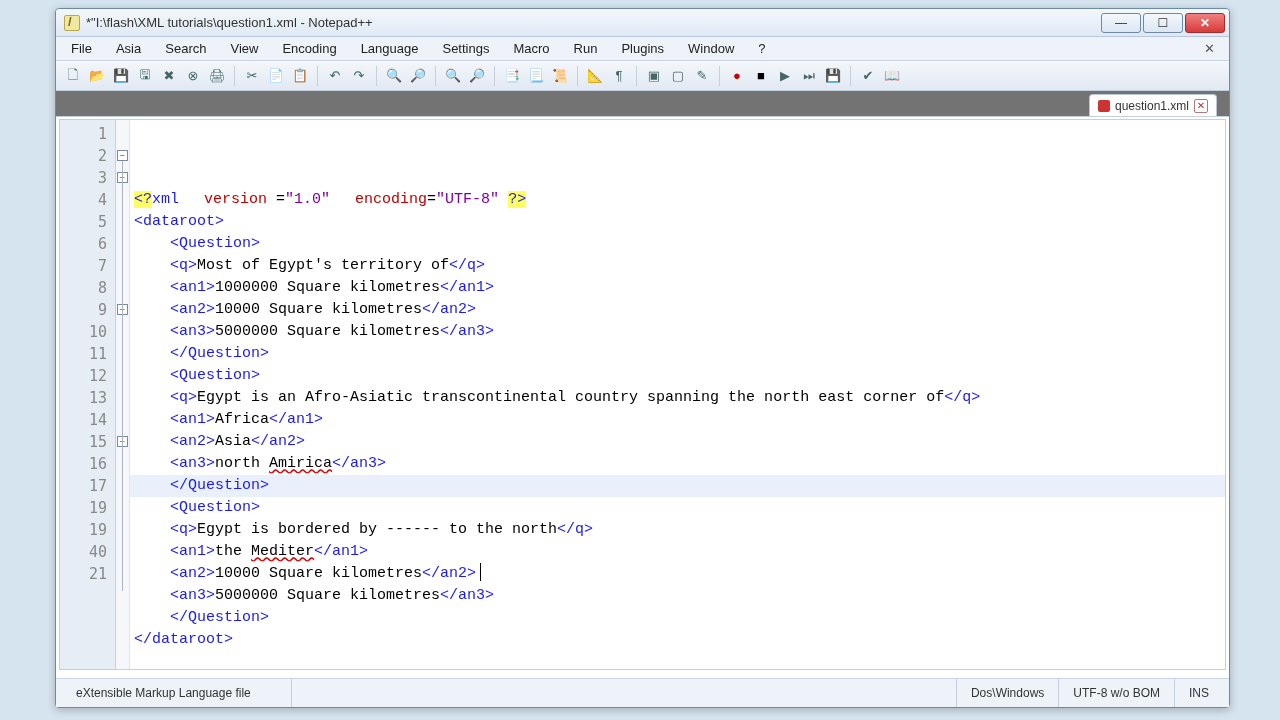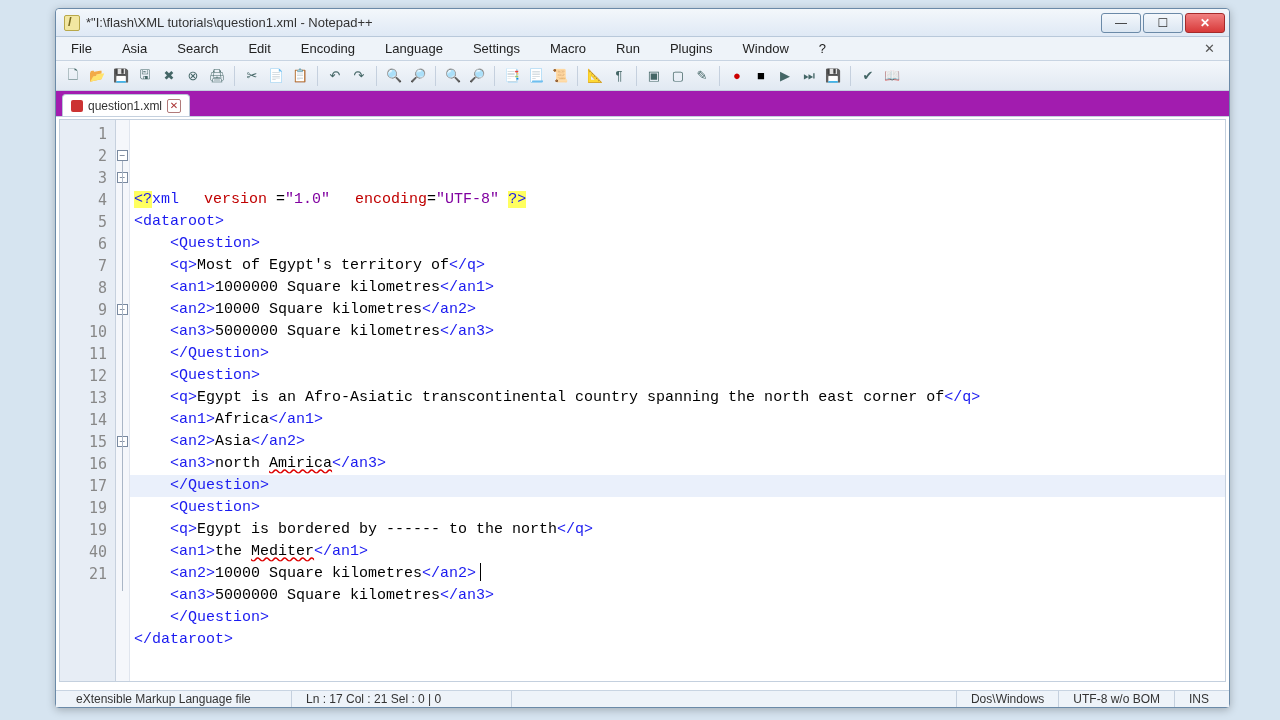--- a/index.html
+++ b/index.html
@@ -32,49 +32,49 @@
     border-radius: 4px 4px 0 0;
   }
   .titlebar .icon { width:16px; height:16px; background:#f2e7a1; border:1px solid #b8a84a; border-radius:2px; margin-right:6px; position:relative;}
   .titlebar .icon::after{content:"/";position:absolute;left:3px;top:-2px;color:#7a6b20;font-weight:bold;}
   .titlebar .title { flex:1; font-size:13px; color:#333; }
   .winbtns { display:flex; gap:2px; }
   .winbtn { width:40px; height:20px; border:1px solid #6b8aa8; border-radius:3px; display:flex; align-items:center; justify-content:center; font-size:12px; color:#333; background:linear-gradient(#f4f8fc,#dbe6f2); cursor:default;}
   .winbtn.close { background:linear-gradient(#f08080,#d83a3a); color:#fff; border-color:#a52a2a; font-weight:bold;}
   .menubar {
     height:24px; background:#eef3f9; border-bottom:1px solid #c8d4e2;
-    display:flex; align-items:center; padding:0 6px; gap:12px;
+    display:flex; align-items:center; padding:0 6px; gap:6px;
   }
   .menuitem { padding:2px 9px; font-size:13px; color:#222; cursor:default;}
   .menux { margin-left:auto; padding:2px 8px; color:#555; cursor:default;}
   .toolbar {
     height:30px; background:linear-gradient(#f4f7fb,#e1e9f2); border-bottom:1px solid #c2cfdd;
     display:flex; align-items:center; padding:0 6px; gap:2px;
   }
   .tbtn { width:22px; height:22px; border:1px solid transparent; border-radius:3px; display:flex; align-items:center; justify-content:center; font-size:13px; cursor:default; color:#466; }
   .tsep { width:1px; height:20px; background:#c5d0de; margin:0 4px;}
-  .tabbar { height:26px; background:#a21caf; border-bottom:1px solid #c4d0de; display:flex; align-items:flex-end; padding:0 6px;}
+  .tabbar { height:26px; background:#737373; border-bottom:1px solid #c4d0de; display:flex; align-items:flex-end; padding:0 12px;justify-content:flex-end;}
   .tab { height:22px; padding:0 8px; display:flex; align-items:center; gap:5px; background:#fff; border:1px solid #b8c6d6; border-bottom:none; border-radius:4px 4px 0 0; font-size:12px; color:#333; cursor:default;}
   .tab .dot{ width:12px;height:12px;border-radius:2px;background:#cc3333; }
   .tab .closex{ width:14px;height:14px;border:1px solid #b07a7a;border-radius:2px;display:flex;align-items:center;justify-content:center;font-size:10px;color:#a33; cursor:default;}
   .editor { flex:1; display:flex; background:#fff; border:1px solid #c4d0de; margin:2px 3px; overflow:hidden;}
   .gutter { width:56px; background:#e7edf5; border-right:1px solid #c7d1de; text-align:right; padding:3px 8px 3px 0; font-family:Consolas,monospace; font-size:15px; color:#888; line-height:22px;}
   .foldcol { width:14px; background:#f5f7fb; border-right:1px solid #e0e5ee; position:relative;}
   .foldbox { position:absolute; left:1px; width:11px; height:11px; border:1px solid #7a8aa0; background:#fff; font-size:10px; line-height:9px; text-align:center; color:#5a6a80; cursor:default;}
   .foldline { position:absolute; left:6px; width:1px; background:#aab6c6; }
   .code { flex:1; padding:3px 4px; font-family:Consolas,"Courier New",monospace; font-size:15px; line-height:22px; white-space:pre; color:#000; position:relative;}
   .hl-line { position:absolute; left:0; right:0; height:22px; background:#eaf0fb; z-index:0;}
   .code-content{ position:relative; z-index:1;}
   .t-blue{color:#1a1af0;}
   .t-attr{color:#c00000;margin-left:16px;}
   .t-purple{color:#8000a0;}
   .t-yellow{background:#ffff60;}
   .t-red-u{color:#000;text-decoration:underline wavy #d00;}
   .statusbar {
-    height:17px; background:#eef3f9; border-top:1px solid #c8d4e2;
+    height:29px; background:#eef3f9; border-top:1px solid #c8d4e2;
     display:flex; align-items:center; font-size:12px; color:#333; padding:0 6px;margin-top:6px;
   }
   .statusbar > div { padding:0 14px; border-right:1px solid #c5d0de; height:100%; display:flex; align-items:center;}
   .statusbar > div:last-child{border-right:none;}
   .sp{flex:1;border-right:1px solid #c5d0de;}
   .extra-caret{position:absolute;width:1px;height:18px;background:#000;}
 </style>
 </head>
 <body>
 
@@ -86,21 +86,21 @@
       <div class="winbtn">—</div>
       <div class="winbtn">☐</div>
       <div class="winbtn close">✕</div>
     </div>
   </div>
 
   <div class="menubar" id="menubar">
     <div class="menuitem">File</div>
       <div class="menuitem">Asia</div>
       <div class="menuitem">Search</div>
-      <div class="menuitem">Edit</div>
+      <div class="menuitem">View</div>
       <div class="menuitem">Encoding</div>
       <div class="menuitem">Language</div>
       <div class="menuitem">Settings</div>
       <div class="menuitem">Macro</div>
       <div class="menuitem">Run</div>
       <div class="menuitem">Plugins</div>
       <div class="menuitem">Window</div>
       <div class="menuitem">?</div>
       <div class="menux">✕</div>
   </div>
@@ -190,19 +190,18 @@
         <div class="foldline" style="top: 195px; height: 100px;"></div>
         <div class="foldline" style="top: 327px; height: 100px;"></div>
       </div>
     <div class="code" id="code">
       <div class="extra-caret" style="left:350px;top:443px;"></div>
     <div class="hl-line" style="top: 355px;"></div><div class="code-content"><div><span class="t-yellow t-blue">&lt;?</span><span class="t-blue">xml </span><span class="t-attr">version </span><span class="">=</span><span class="t-purple">"1.0" </span><span class="t-attr">encoding</span><span class="">=</span><span class="t-purple">"UTF-8" </span><span class="t-yellow t-blue">?&gt;</span></div><div><span class="t-blue">&lt;dataroot&gt;</span></div><div>    <span class="t-blue">&lt;Question&gt;</span></div><div>    <span class="t-blue">&lt;q&gt;</span><span class="">Most of Egypt's territory of</span><span class="t-blue">&lt;/q&gt;</span></div><div>    <span class="t-blue">&lt;an1&gt;</span><span class="">1000000 Square kilometres</span><span class="t-blue">&lt;/an1&gt;</span></div><div>    <span class="t-blue">&lt;an2&gt;</span><span class="">10000 Square kilometres</span><span class="t-blue">&lt;/an2&gt;</span></div><div>    <span class="t-blue">&lt;an3&gt;</span><span class="">5000000 Square kilometres</span><span class="t-blue">&lt;/an3&gt;</span></div><div>    <span class="t-blue">&lt;/Question&gt;</span></div><div>    <span class="t-blue">&lt;Question&gt;</span></div><div>    <span class="t-blue">&lt;q&gt;</span><span class="">Egypt is an Afro-Asiatic transcontinental country spanning the north east corner of</span><span class="t-blue">&lt;/q&gt;</span></div><div>    <span class="t-blue">&lt;an1&gt;</span><span class="">Africa</span><span class="t-blue">&lt;/an1&gt;</span></div><div>    <span class="t-blue">&lt;an2&gt;</span><span class="">Asia</span><span class="t-blue">&lt;/an2&gt;</span></div><div>    <span class="t-blue">&lt;an3&gt;</span><span class="">north </span><span class="t-red-u">Amirica</span><span class="t-blue">&lt;/an3&gt;</span></div><div>    <span class="t-blue">&lt;/Question&gt;</span></div><div>    <span class="t-blue">&lt;Question&gt;</span></div><div>    <span class="t-blue">&lt;q&gt;</span><span class="">Egypt is bordered by ------ to the north</span><span class="t-blue">&lt;/q&gt;</span></div><div>    <span class="t-blue">&lt;an1&gt;</span><span class="">the </span><span class="t-red-u">Mediter</span><span class="t-blue">&lt;/an1&gt;</span></div><div>    <span class="t-blue">&lt;an2&gt;</span><span class="">10000 Square kilometres</span><span class="t-blue">&lt;/an2&gt;</span></div><div>    <span class="t-blue">&lt;an3&gt;</span><span class="">5000000 Square kilometres</span><span class="t-blue">&lt;/an3&gt;</span></div><div>    <span class="t-blue">&lt;/Question&gt;</span></div><div><span class="t-blue">&lt;/dataroot&gt;</span></div></div></div>
   </div>
 
   <div class="statusbar">
     <div style="min-width:230px;">eXtensible Markup Language file</div>
-    <div style="min-width:220px;">Ln : 17    Col : 21    Sel : 0 | 0</div>
     <div class="sp"></div>
     <div>Dos\Windows</div>
     <div>UTF-8 w/o BOM</div>
     <div>INS</div>
   </div>
 </div>
 
 </body></html>

